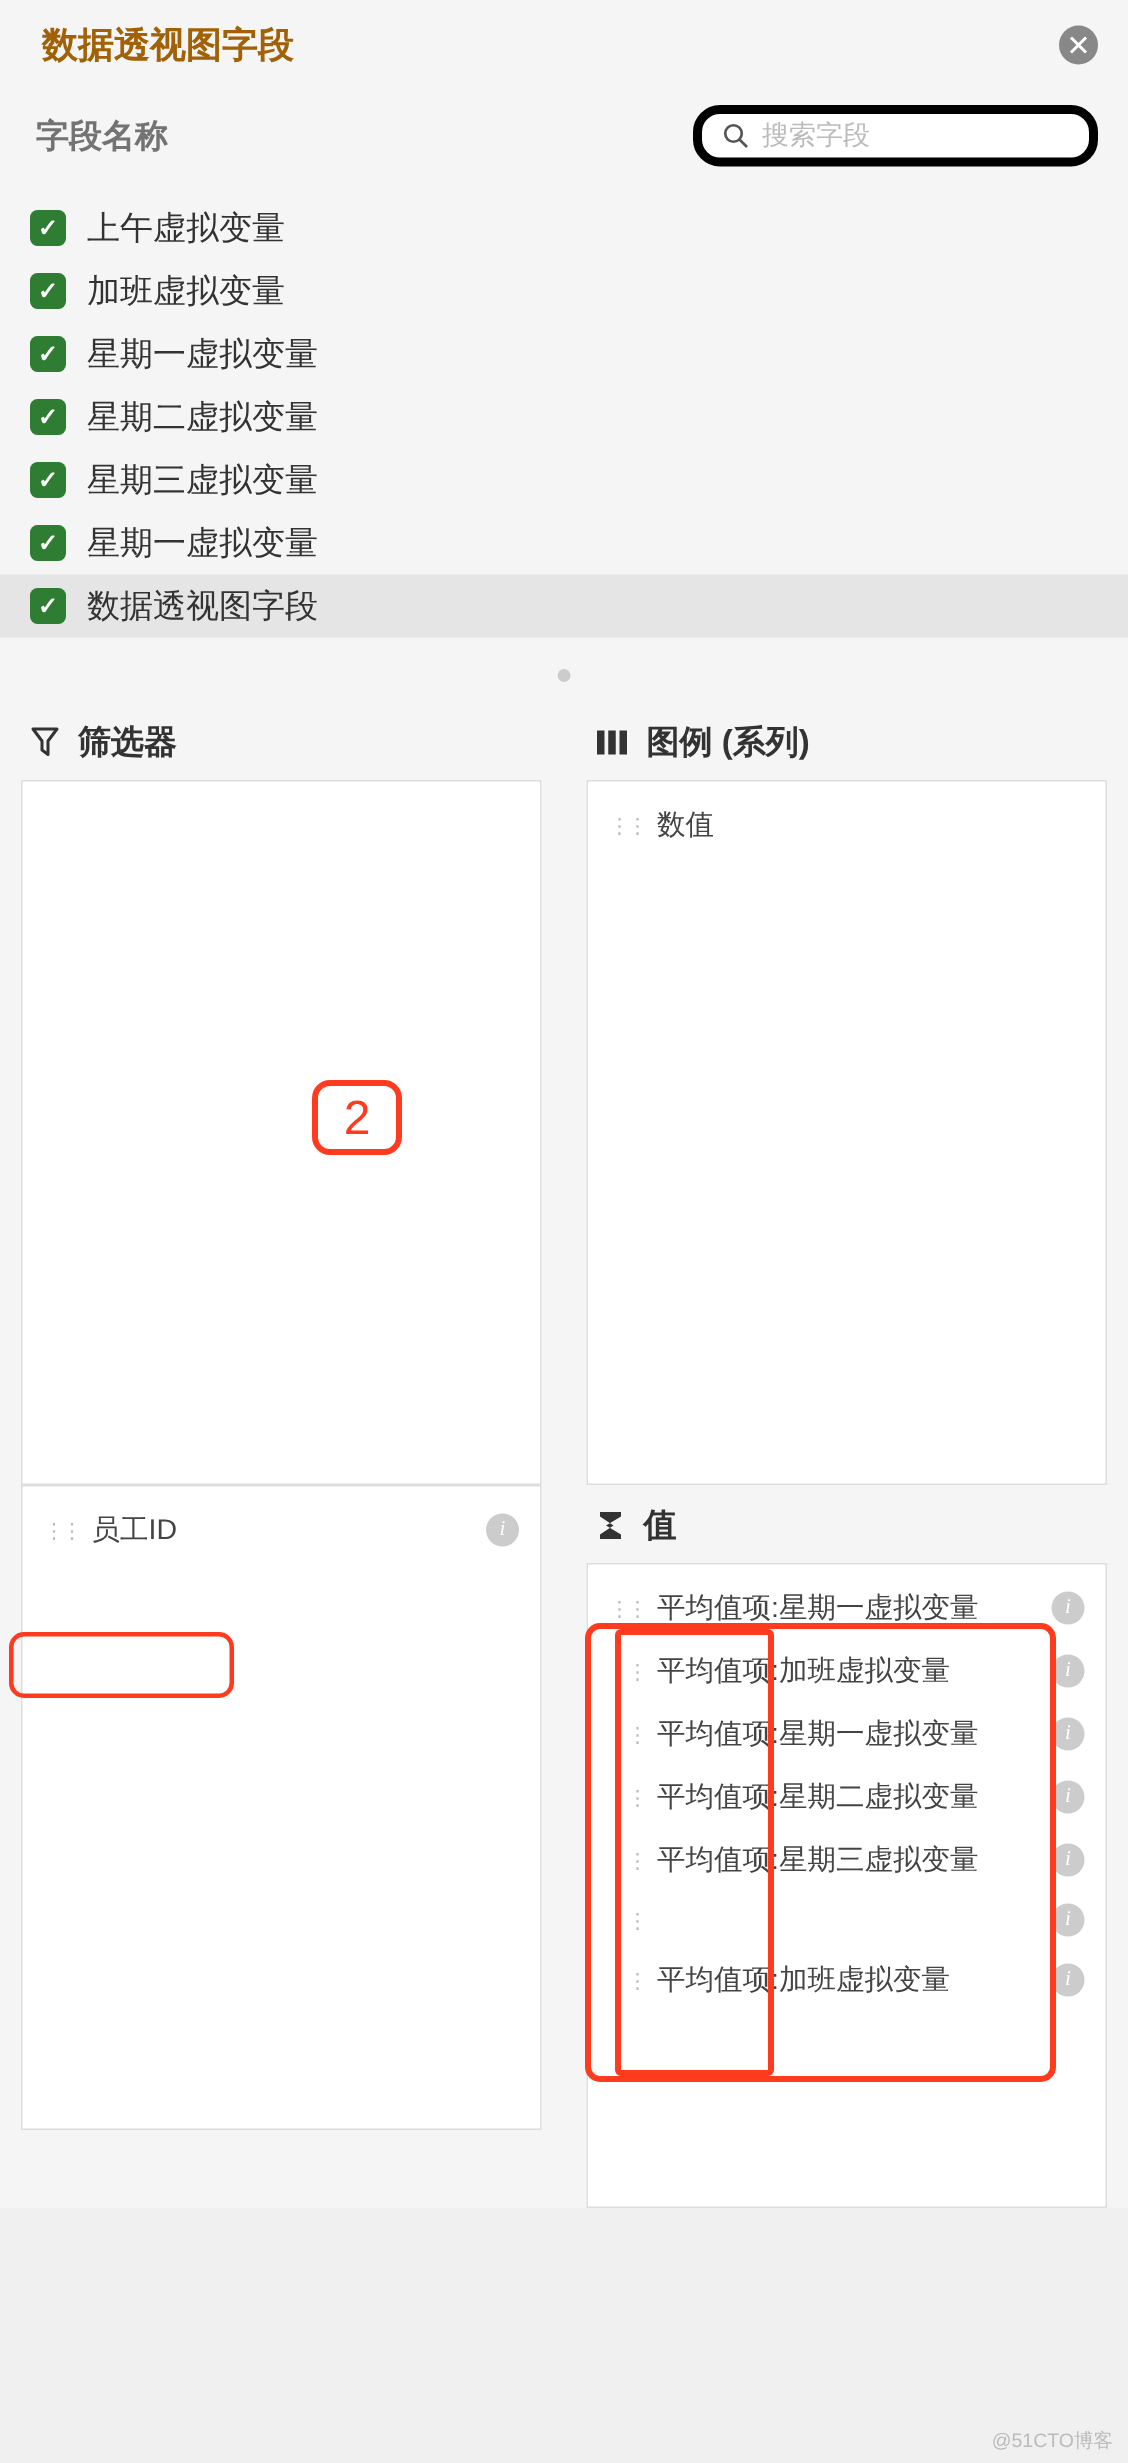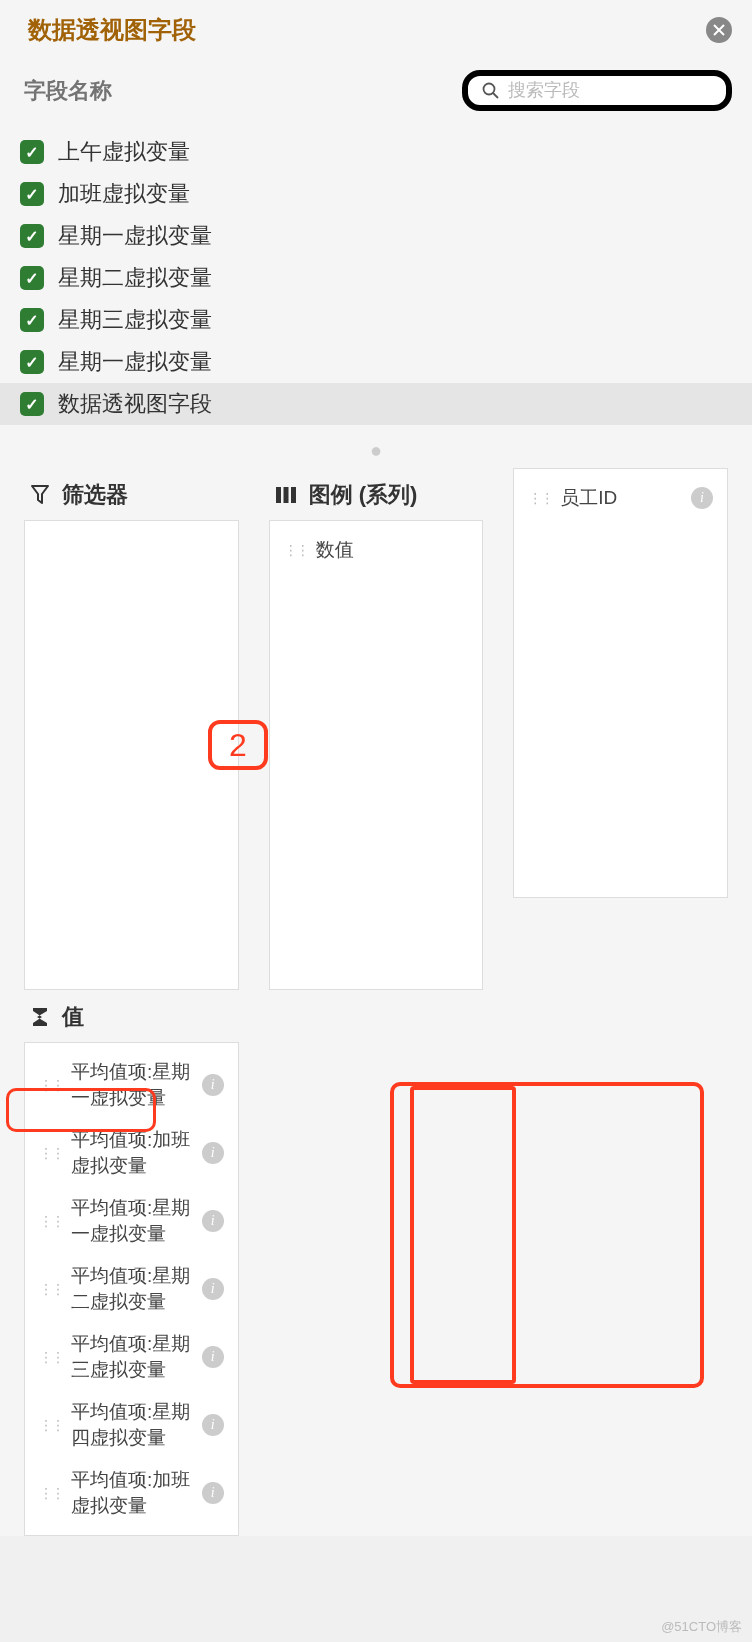--- a/index.html
+++ b/index.html
@@ -13,21 +13,21 @@
 .search-box { display: flex; align-items: center; border: 6px solid #000000; border-radius: 18px; background: #fff; padding: 4px 14px; width: 270px; }
 .search-box input { border: none; outline: none; font-size: 18px; color: #666; width: 100%; background: transparent; }
 .search-box input::placeholder { color: #bbb; }
 .search-icon { margin-right: 8px; color: #555; }
 .field-list { padding: 8px 0; }
 .field-item { display: flex; align-items: center; padding: 6px 20px; font-size: 22px; color: #333; }
 .field-item.highlighted { background: #e5e5e5; }
 .checkbox { width: 24px; height: 24px; border-radius: 5px; background: #2e7d32; margin-right: 14px; display: flex; align-items: center; justify-content: center; color: #fff; flex-shrink: 0; }
 .checkmark { font-size: 16px; font-weight: bold; }
 .separator-dot { text-align: center; color: #ccc; font-size: 20px; padding: 6px 0; }
-.drop-areas { display: grid; grid-template-columns: 1fr 1fr 1fr; gap: 0 30px; padding: 0 24px; }
+.drop-areas { display: grid; grid-template-columns: 1fr 1fr; gap: 0 30px; padding: 0 14px; }
 .drop-section { display: flex; flex-direction: column; }
 .drop-header { display: flex; align-items: center; gap: 12px; padding: 12px 6px 10px 6px; font-size: 22px; font-weight: bold; color: #333; }
 .drop-box { background: #fff; border: 1px solid #ddd; min-height: 470px; padding: 8px 4px; }
 .drop-item { display: flex; align-items: center; padding: 8px 10px; font-size: 19px; color: #444; position: relative; }
 .drag-handle { color: #bbb; margin-right: 8px; font-size: 14px; letter-spacing: -2px; }
 .info-icon { width: 22px; height: 22px; border-radius: 50%; background: #ccc; color: #fff; font-style: italic; font-family: Georgia, serif; font-size: 14px; display: flex; align-items: center; justify-content: center; margin-left: auto; flex-shrink: 0; }
 .annotation-2 { position: absolute; left: 208px; top: 720px; width: 60px; height: 50px; border: 4px solid #ff3b1f; border-radius: 12px; color: #ff3b1f; font-size: 32px; display: flex; align-items: center; justify-content: center; font-weight: 500; pointer-events: none; }
 .annotation-axis { position: absolute; left: 6px; top: 1088px; width: 150px; height: 44px; border: 3px solid #ff3b1f; border-radius: 10px; pointer-events: none; }
 .annotation-values-outer { position: absolute; left: 390px; top: 1082px; width: 314px; height: 306px; border: 4px solid #ff3b1f; border-radius: 10px; pointer-events: none; }
 .annotation-values-inner { position: absolute; left: 410px; top: 1086px; width: 106px; height: 298px; border: 4px solid #ff3b1f; border-radius: 4px; pointer-events: none; }
@@ -179,21 +179,20 @@
             <span>平均值项:星期二虚拟变量</span>
             <span class="info-icon">i</span>
           </div>
           <div class="drop-item">
             <span class="drag-handle">⋮⋮</span>
             <span>平均值项:星期三虚拟变量</span>
             <span class="info-icon">i</span>
           </div>
           <div class="drop-item">
             <span class="drag-handle">⋮⋮</span>
-            <span>平均值项:星期四虚拟变量</span>
             <span class="info-icon">i</span>
           </div>
           <div class="drop-item">
             <span class="drag-handle">⋮⋮</span>
             <span>平均值项:加班虚拟变量</span>
             <span class="info-icon">i</span>
           </div>
         </div>
     </div>
   </div>

